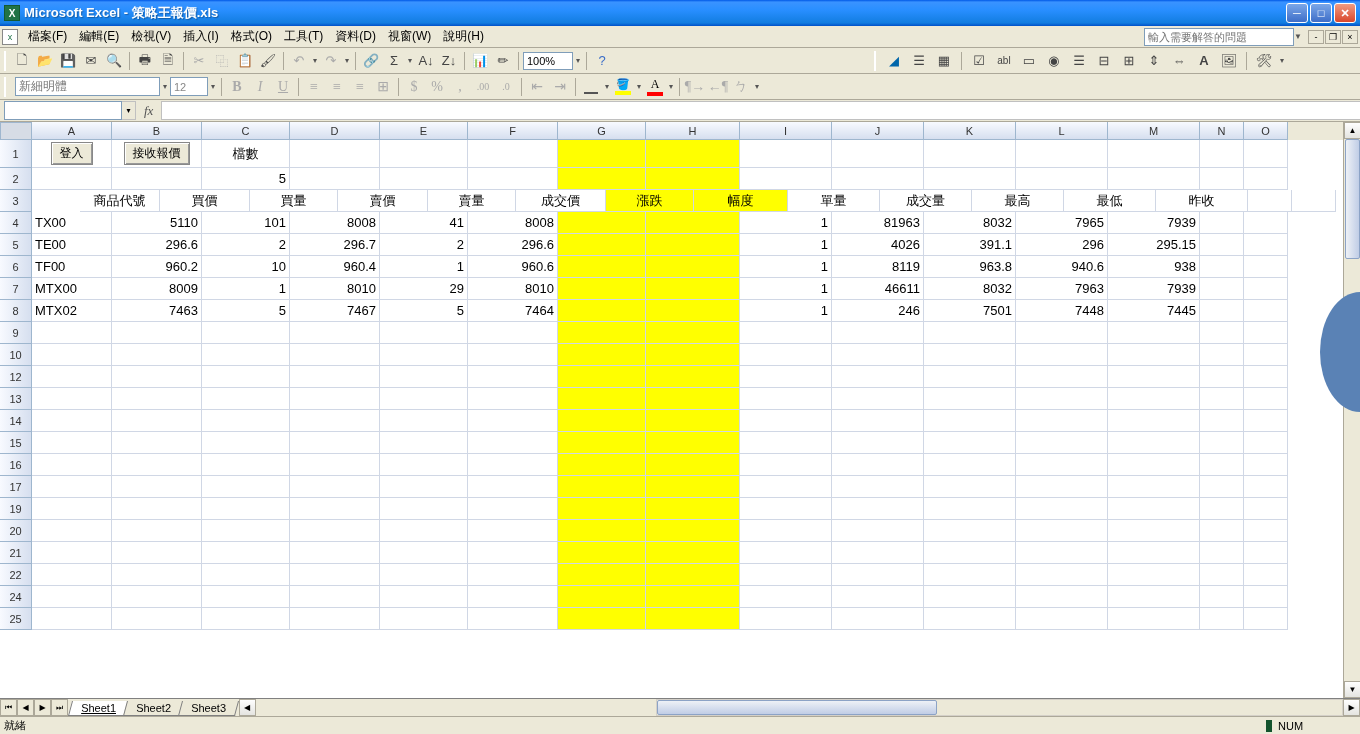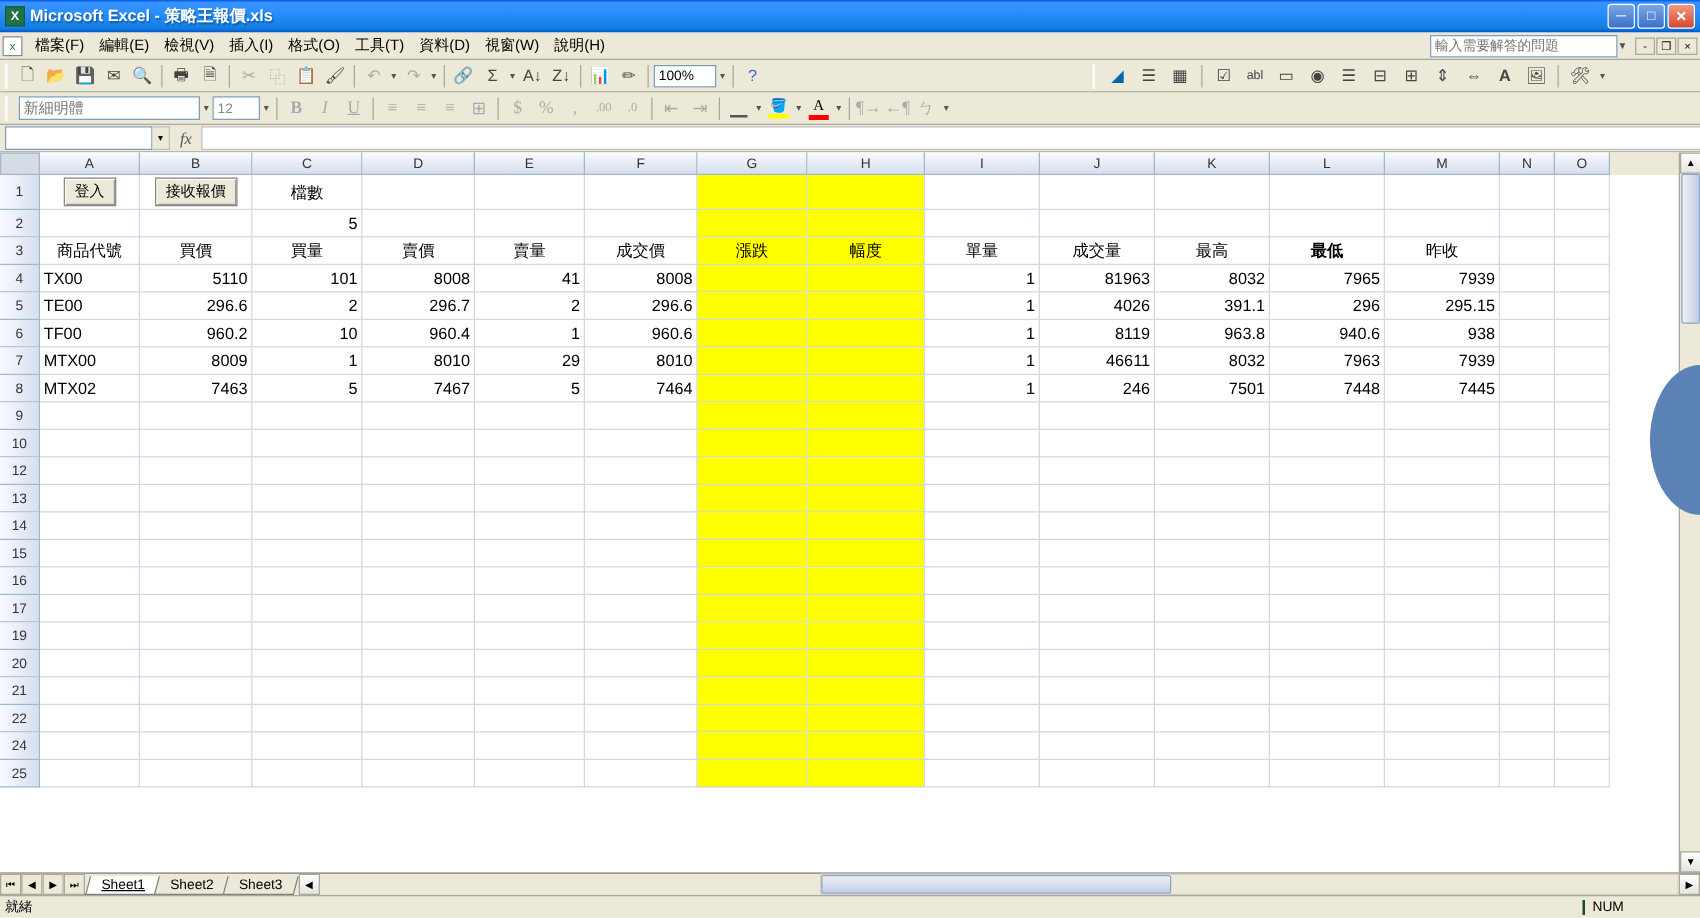--- a/index.html
+++ b/index.html
@@ -75,21 +75,21 @@
 .tab.active { background: #fff; font-weight: normal; }
 .tab.active span { text-decoration: underline; }
 .hscroll { flex: 1; display: flex; align-items: center; margin-left: 4px; }
 .hscroll-track { flex: 1; height: 17px; background: #ece9d8; position: relative; border: 1px solid #d4d0c8; margin-left: 400px; }
 .hscroll-btn { width: 17px; height: 17px; border: 1px solid #aca899; background: linear-gradient(to bottom,#fefefe,#e4e4e0); display: flex; align-items: center; justify-content: center; font-size: 8px; cursor: pointer; }
 .hscroll-thumb { position: absolute; left: 0; top: 0; width: 280px; height: 15px; background: linear-gradient(to bottom,#eef1f6,#c0cde6); border: 1px solid #8ca3c6; border-radius: 2px; }
 
 
 .statusbar { position: absolute; bottom: 0; left: 0; right: 0; height: 18px; background: #ece9d8; border-top: 1px solid #aca899; display: flex; align-items: center; font-size: 11px; padding: 0 4px; }
 .statusbar .ready { flex: 1; }
-.statusbar .ind { width: 45px; border-left: 2px solid #14532d; padding-left: 6px; }
+.statusbar .ind { width: 45px; border-left: 6px solid #14532d; padding-left: 6px; }
 </style>
 </head>
 <body>
 
 <div class="titlebar">
   <span class="titlebar-icon">X</span>
   <span class="titlebar-text">Microsoft Excel - 策略王報價.xls</span>
   <div class="win-btns">
     <div class="win-btn">─</div>
     <div class="win-btn">□</div>
@@ -296,32 +296,32 @@
         <div class="cell" style="width: 92px;"></div>
         <div class="cell" style="width: 92px;"></div>
         <div class="cell" style="width: 92px;"></div>
         <div class="cell" style="width: 92px;"></div>
         <div class="cell" style="width: 92px;"></div>
         <div class="cell" style="width: 44px;"></div>
         <div class="cell" style="width: 44px;"></div>
       </div>
       <div class="row">
         <div class="row-h">3</div>
-        <div class="cell center" style="width: 80px;">商品代號</div>
+        <div class="cell center" style="width: 80px; margin-left: 48px;">商品代號</div>
         <div class="cell center" style="width: 90px;">買價</div>
         <div class="cell center" style="width: 88px;">買量</div>
         <div class="cell center" style="width: 90px;">賣價</div>
         <div class="cell center" style="width: 88px;">賣量</div>
         <div class="cell center" style="width: 90px;">成交價</div>
         <div class="cell center yellow" style="width: 88px;">漲跌</div>
         <div class="cell center yellow" style="width: 94px;">幅度</div>
         <div class="cell center" style="width: 92px;">單量</div>
         <div class="cell center" style="width: 92px;">成交量</div>
         <div class="cell center" style="width: 92px;">最高</div>
-        <div class="cell center" style="width: 92px; font-weight: bold;">最低</div>
+        <div class="cell center" style="width: 92px;">最低</div>
         <div class="cell center" style="width: 92px;">昨收</div>
         <div class="cell center" style="width: 44px;"></div>
         <div class="cell center" style="width: 44px;"></div>
       </div>
       <div class="row">
         <div class="row-h">4</div>
         <div class="cell" style="width: 80px;">TX00</div>
         <div class="cell right" style="width: 90px;">5110</div>
         <div class="cell right" style="width: 88px;">101</div>
         <div class="cell right" style="width: 90px;">8008</div>

